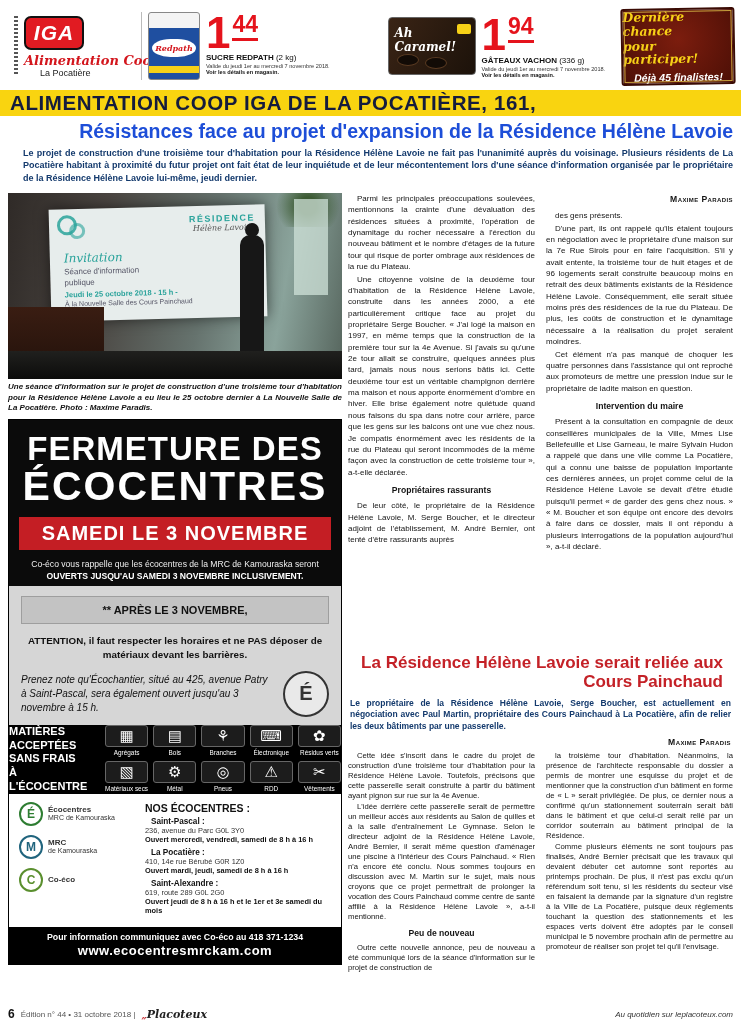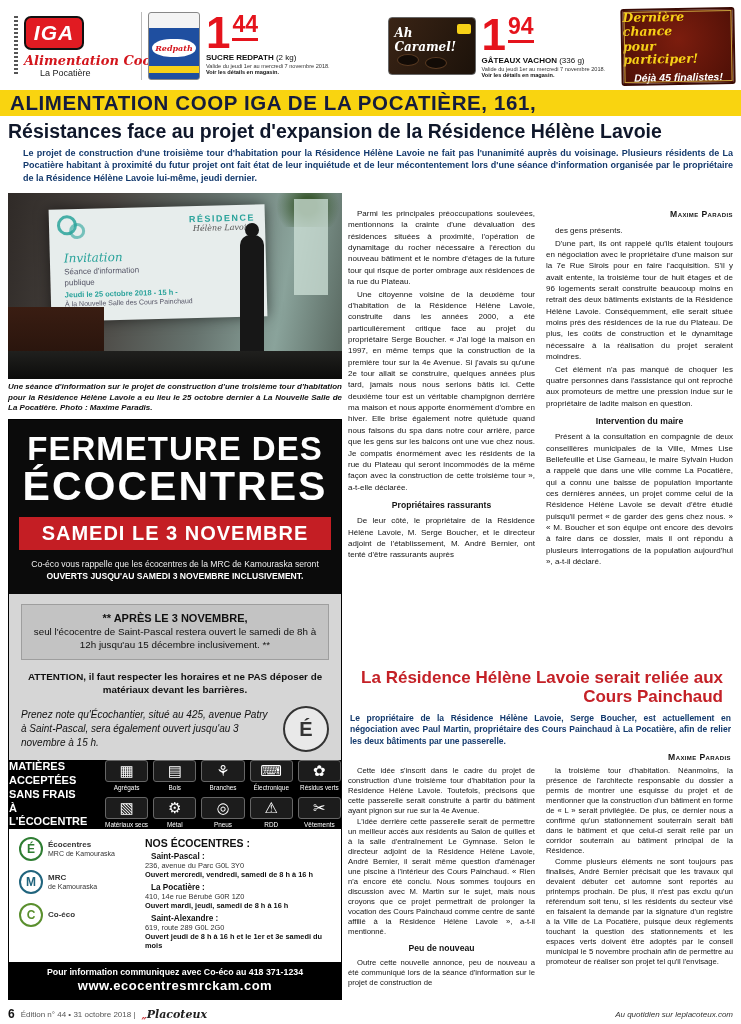--- a/index.html
+++ b/index.html
@@ -43,21 +43,21 @@
     display:flex; flex-direction:column; align-items:center; justify-content:center; gap:1px; transform:rotate(-1deg); border-radius:3px; }
   .contest .gold { color:#f7d117; font-family:"DejaVu Serif", serif; font-style:italic; font-weight:bold; font-size:12.5px; line-height:1.1; }
   .contest .white { color:#fff; font-style:italic; font-weight:bold; font-size:10.5px; margin-top:4px; }
 
   
   .yellow-banner { position:absolute; left:0; right:0; top:90px; height:26px; background:#f9d410;
     display:flex; align-items:center; padding-left:10px; overflow:hidden; }
   .yellow-banner span { color:#151c3d; font-weight:800; font-size:20.5px; letter-spacing:.6px; white-space:nowrap; }
 
   
-  .headline1 { position:absolute; left:8px; right:8px; top:120px; text-align:left; color:#0f172a; font-weight:800; font-size:19.5px; }
+  .headline1 { position:absolute; left:8px; right:8px; top:120px; text-align:right; color:#1d4ed8; font-weight:800; font-size:19.5px; }
   .lead1 { position:absolute; left:23px; right:8px; top:147px; color:#143a6d; font-weight:bold; font-size:9px; line-height:1.38; text-align:justify; }
 
   
   .leftcol { position:absolute; left:8px; top:193px; width:334px; }
   .photo { position:relative; height:186px; overflow:hidden;
     background:linear-gradient(100deg,#2f2a27 0%,#4a4541 28%,#66736e 58%,#8aa39b 80%,#55645c 100%); }
   .photo .window { position:absolute; right:14px; top:6px; width:34px; height:96px; background:#cfe2d8; opacity:.75; }
   .photo .plant { position:absolute; right:-6px; top:-8px; width:80px; height:42px; background:radial-gradient(circle,#3c5a33 20%, transparent 70%); }
   .photo .piano { position:absolute; left:0; bottom:0; width:96px; height:72px; background:linear-gradient(#3a1d12,#20100a); }
   .photo .floor { position:absolute; left:0; right:0; bottom:0; height:28px; background:linear-gradient(#20201e,#0c0c0b); }
@@ -75,21 +75,21 @@
   .slide-inv { position:absolute; left:14px; top:42px; }
   .slide-inv .t1 { color:#2aa39b; font-family:"DejaVu Serif", serif; font-style:italic; font-size:12px; }
   .slide-inv .t2 { color:#556; font-size:8px; margin-top:2px; }
   .slide-date { position:absolute; left:14px; bottom:14px; }
   .slide-date .d1 { color:#2aa39b; font-weight:bold; font-size:7.5px; }
   .slide-date .d2 { color:#556; font-size:7px; margin-top:1px; }
   .caption { margin-top:3px; font-size:8px; font-style:italic; font-weight:bold; line-height:1.32; text-align:justify; color:#111; }
 
   
   .coeco { margin-top:5px; border:1px solid #000; }
-  .coeco-black { background:#0b0b0b; color:#fff; text-align:center; padding:12px 8px 10px; }
+  .coeco-black { background:#0b0b0b; color:#fff; text-align:center; padding:12px 8px 2px; }
   .ferm1 { font-size:33px; font-weight:800; letter-spacing:1px; line-height:1.02; }
   .ferm2 { font-size:41px; font-weight:800; letter-spacing:2px; line-height:1.05; }
   .redbar { background:#c41e24; color:#fff; font-weight:800; font-size:20px; letter-spacing:1px; margin:9px 2px 0; padding:5px 0; }
   .coeco-note { font-size:8.6px; line-height:1.4; padding:8px 14px 2px; color:#eee; }
   .coeco-note b { color:#fff; }
   .coeco-gray { background:#d6d6d6; padding:10px 12px 8px; }
   .gray-box1 { background:#c3c3c3; border:1px solid #9e9e9e; text-align:center; padding:7px 8px; }
   .gray-box1 .g1 { font-weight:800; font-size:11px; }
   .gray-box1 .g2 { font-size:9.8px; margin-top:2px; line-height:1.3; }
   .gray-attn { text-align:center; font-weight:bold; font-size:9.8px; line-height:1.35; margin:10px 4px 0; }
@@ -117,21 +117,21 @@
   .nosec-title { font-weight:800; font-size:10.5px; margin-bottom:3px; }
   .ec-entry { margin-bottom:4px; }
   .ec-name { font-weight:800; font-size:8.2px;margin-left:6px; }
   .ec-addr { font-size:7.4px; color:#333; }
   .ec-hours { font-size:7.4px; font-weight:bold; }
   .coeco-bottom { background:#000; color:#fff; text-align:center; padding:5px 4px 6px; }
   .cb1 { font-size:8.8px; font-weight:bold; }
   .cb2 { font-size:13px; font-weight:800; letter-spacing:.5px; margin-top:1px; }
 
   
-  .rightregion { position:absolute; left:348px; top:208px; width:385px; height:813px; display:flex; flex-direction:column; }
+  .rightregion { position:absolute; left:348px; top:193px; width:385px; height:813px; display:flex; flex-direction:column; }
   .art1cols { display:flex; gap:11px; height:447px; overflow:hidden; }
   .tcol { flex:1; text-align:justify; font-size:8px; line-height:1.42; color:#141414; }
   .tcol p { text-indent:9px; margin-bottom:1px; }
   .subhead { text-align:center; font-weight:bold; font-size:8.6px; margin:6px 0 4px; text-indent:0; }
   .byline { text-align:right; font-weight:bold; font-size:8.6px; font-variant:small-caps; letter-spacing:.4px; margin-bottom:5px; }
   .h2red { color:#c42127; font-weight:800; font-size:17px; line-height:1.12; text-align:right; margin:13px 10px 7px; }
   .lead2 { color:#143a6d; font-weight:bold; font-size:8.5px; line-height:1.32; text-align:justify; margin:0 2px; }
   .byline2 { text-align:right; font-weight:bold; font-size:8.6px; font-variant:small-caps; letter-spacing:.4px; margin:5px 2px 4px; }
   .art2cols { display:flex; gap:11px; flex:1; overflow:hidden; }
   .art2cols .tcol { font-size:7.7px; line-height:1.3; }
@@ -243,21 +243,20 @@
         <div class="ferm1">FERMETURE DES</div>
         <div class="ferm2">ÉCOCENTRES</div>
         <div class="redbar">SAMEDI LE 3 NOVEMBRE</div>
         <div class="coeco-note">
           <span>Co-éco vous rappelle que les écocentres de la MRC de Kamouraska seront </span><b>OUVERTS JUSQU'AU SAMEDI 3 NOVEMBRE INCLUSIVEMENT.</b>
         </div>
       </div>
       <div class="coeco-gray">
         <div class="gray-box1">
           <div class="g1">** APRÈS LE 3 NOVEMBRE,</div>
-          <div class="g2">seul l'écocentre de Saint-Pascal restera ouvert le samedi de 8h à 12h jusqu'au 15 décembre inclusivement. **</div>
         </div>
         <div class="gray-attn">ATTENTION, il faut respecter les horaires et ne PAS déposer de matériaux devant les barrières.</div>
         <div class="gray-ecoch">
           <div class="txt">Prenez note qu'Écochantier, situé au 425, avenue Patry à Saint-Pascal, sera également ouvert jusqu'au 3 novembre à 15 h.</div>
           <div class="stamp">É</div>
         </div>
       </div>
       <div class="matieres">
         <div class="mt">MATIÈRES
 ACCEPTÉES

